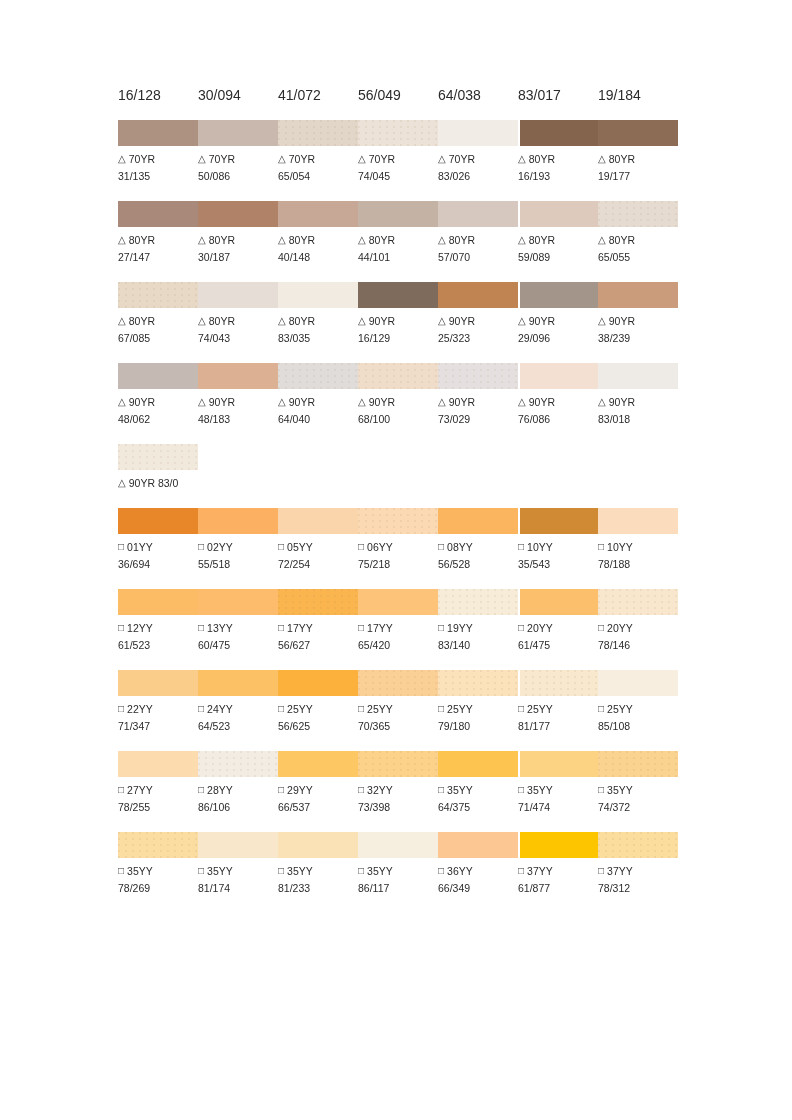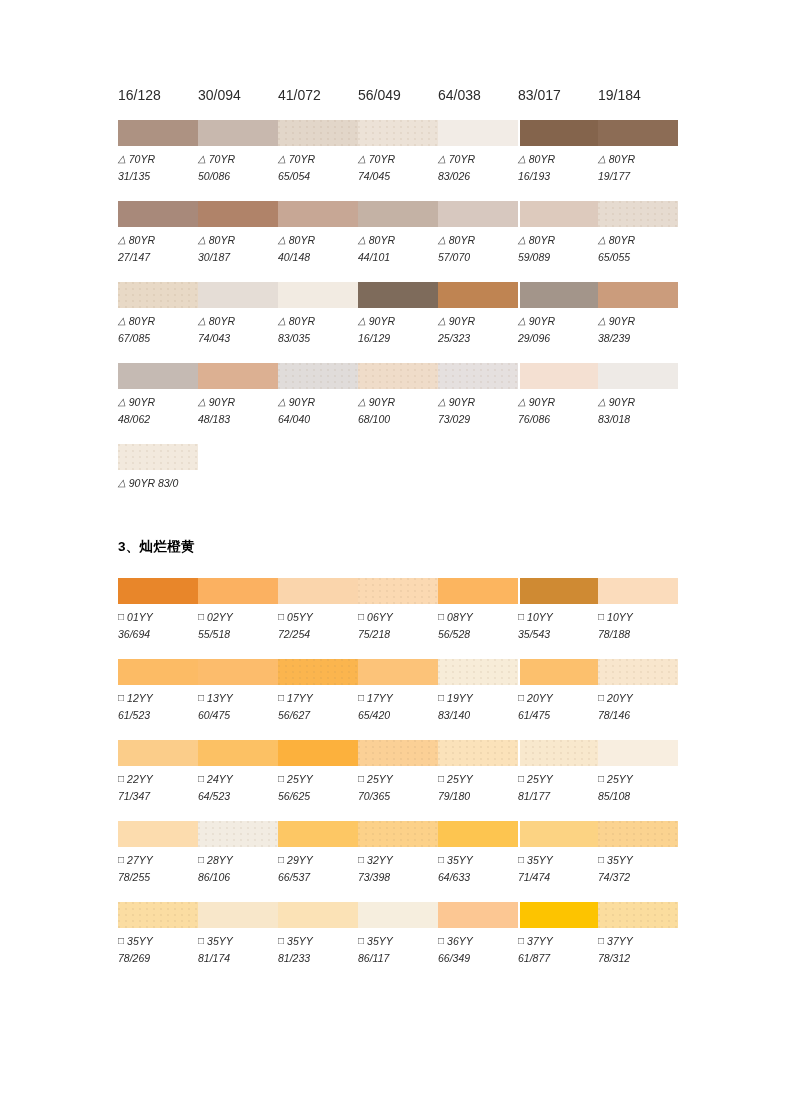--- a/index.html
+++ b/index.html
@@ -56,21 +56,20 @@
     flex: 0 0 80px;
     height: 26px;
   }
   .chip.gap {
     box-shadow: inset 2px 0 0 #ffffff;
   }
   .labels {
     display: flex;
     width: 560px;
     padding-top: 5px;
-    font-style: italic;
   }
   .label-cell {
     width: 80px;
     flex: 0 0 80px;
     font-size: 10.5px;
     color: #2b2b2b;
     line-height: 17px;
   }
   .label-line1 {
     white-space: nowrap;
@@ -300,21 +299,20 @@
         <div class="chips">
           <div class="chip textured" title="90YR 83/0" style="background-color: rgb(242, 233, 221);"></div>
         </div>
         <div class="labels">
           <div class="label-cell">
             <div class="label-line1"><span class="marker">△</span><span>90YR 83/0</span></div>
           </div>
         </div>
       </div>
 
-    <div class="section-heading">3、灿烂橙黄</div>
 
     <div id="yy-rows">
         <div class="swatch-row">
           <div class="chips">
             <div class="chip" title="01YY 36/694" style="background-color: rgb(232, 134, 42);"></div>
             <div class="chip" title="02YY 55/518" style="background-color: rgb(251, 177, 97);"></div>
             <div class="chip" title="05YY 72/254" style="background-color: rgb(250, 213, 172);"></div>
             <div class="chip textured" title="06YY 75/218" style="background-color: rgb(251, 217, 178);"></div>
             <div class="chip" title="08YY 56/528" style="background-color: rgb(252, 181, 95);"></div>
             <div class="chip gap" title="10YY 35/543" style="background-color: rgb(207, 138, 51);"></div>
@@ -455,21 +453,21 @@
             <div class="label-cell">
               <div class="label-line1"><span class="marker">□</span><span>29YY</span></div>
               <div class="label-line2">66/537</div>
             </div>
             <div class="label-cell">
               <div class="label-line1"><span class="marker">□</span><span>32YY</span></div>
               <div class="label-line2">73/398</div>
             </div>
             <div class="label-cell">
               <div class="label-line1"><span class="marker">□</span><span>35YY</span></div>
-              <div class="label-line2">64/633</div>
+              <div class="label-line2">64/375</div>
             </div>
             <div class="label-cell">
               <div class="label-line1"><span class="marker">□</span><span>35YY</span></div>
               <div class="label-line2">71/474</div>
             </div>
             <div class="label-cell">
               <div class="label-line1"><span class="marker">□</span><span>35YY</span></div>
               <div class="label-line2">74/372</div>
             </div>
           </div>

